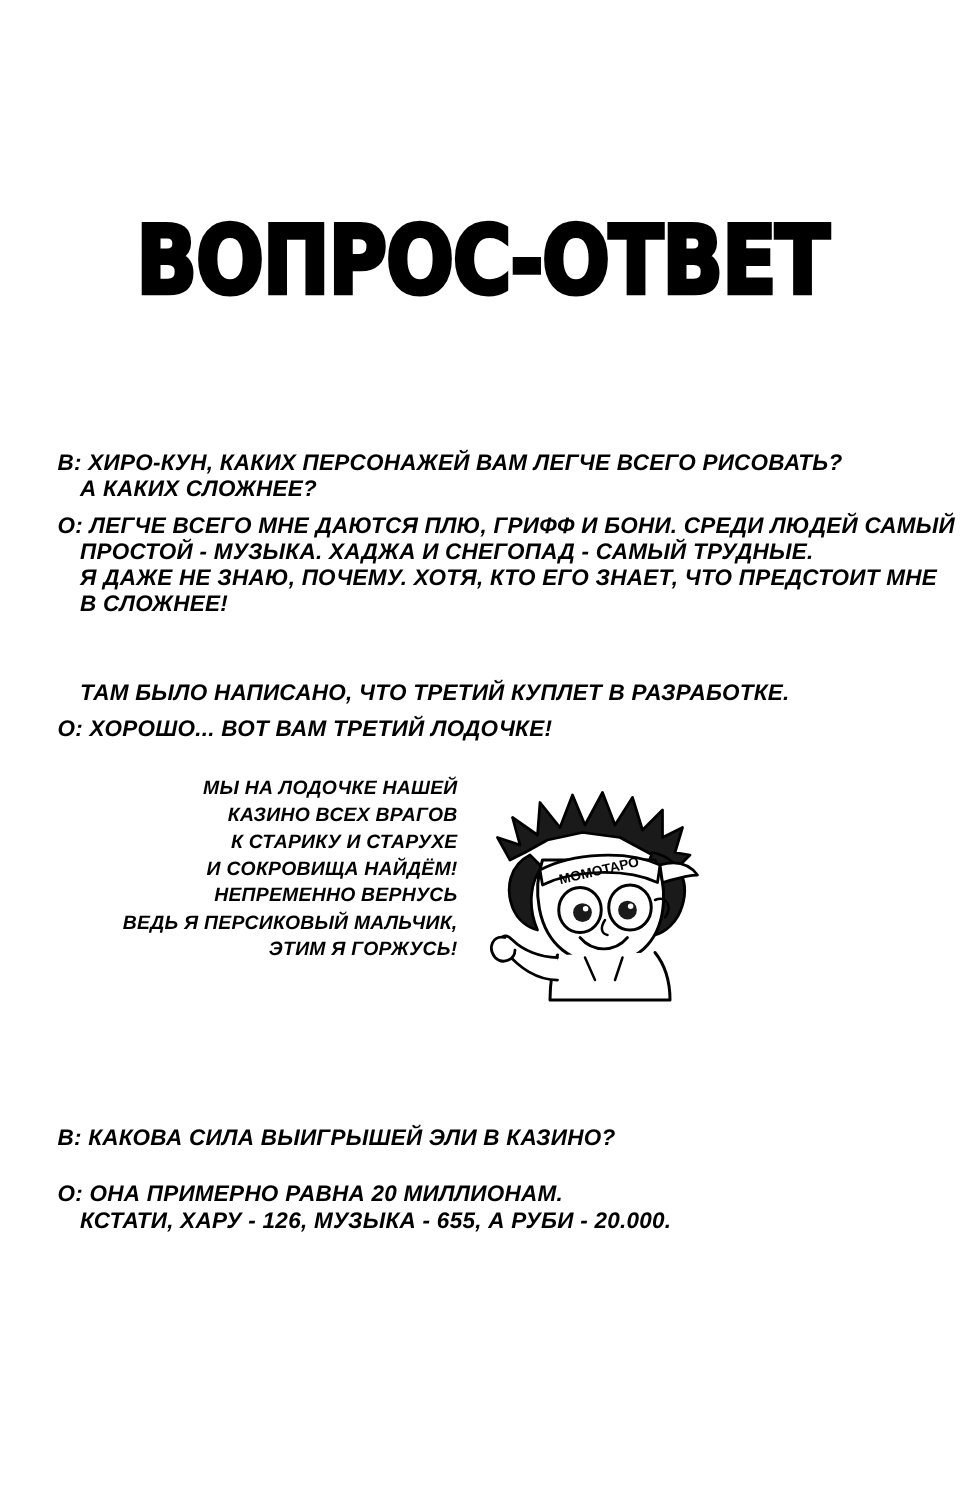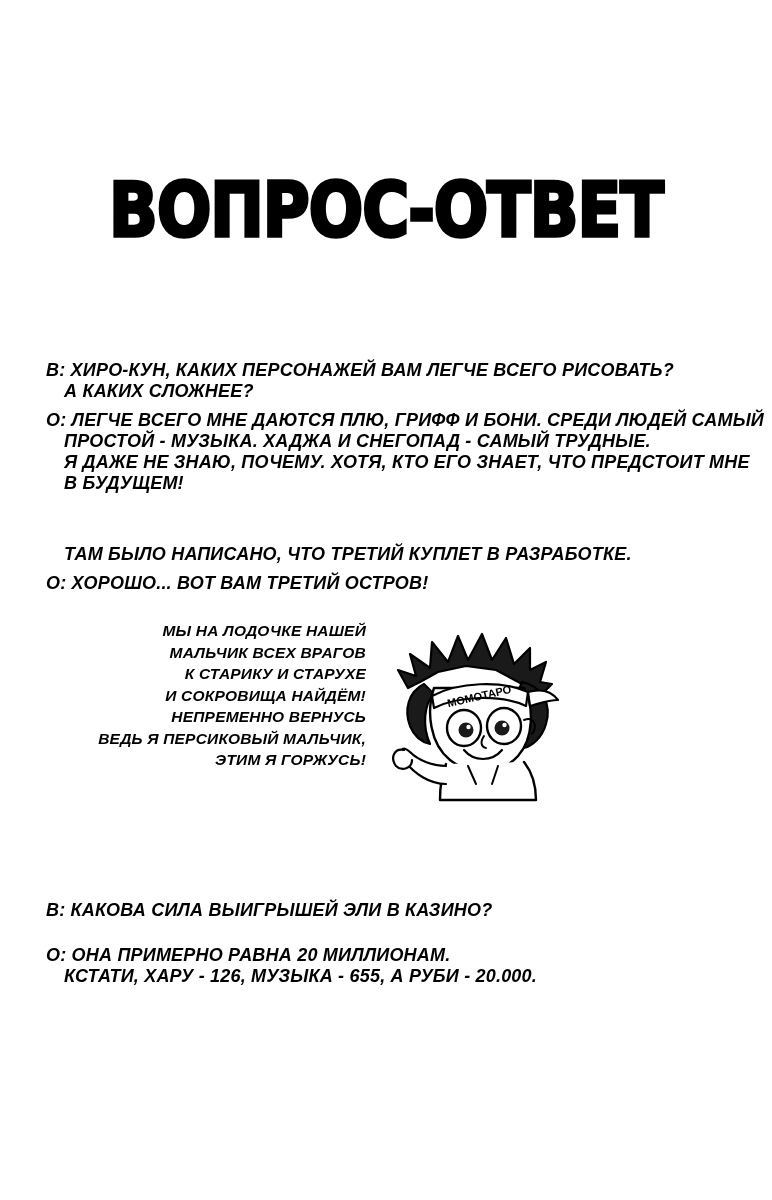--- a/index.html
+++ b/index.html
@@ -106,35 +106,35 @@
 
   <div class="qa-wrap">
 
     <div class="qa-block">
       <div class="qa-line">В: ХИРО-КУН, КАКИХ ПЕРСОНАЖЕЙ ВАМ ЛЕГЧЕ ВСЕГО РИСОВАТЬ?</div>
       <div class="qa-line indent">А КАКИХ СЛОЖНЕЕ?</div>
       <div class="gap-small"></div>
       <div class="qa-line">О: ЛЕГЧЕ ВСЕГО МНЕ ДАЮТСЯ ПЛЮ, ГРИФФ И БОНИ. СРЕДИ ЛЮДЕЙ САМЫЙ</div>
       <div class="qa-line indent">ПРОСТОЙ - МУЗЫКА. ХАДЖА И СНЕГОПАД - САМЫЙ ТРУДНЫЕ.</div>
       <div class="qa-line indent">Я ДАЖЕ НЕ ЗНАЮ, ПОЧЕМУ. ХОТЯ, КТО ЕГО ЗНАЕТ, ЧТО ПРЕДСТОИТ МНЕ</div>
-      <div class="qa-line indent">В БУДУЩЕМ!</div>
+      <div class="qa-line indent">В СЛОЖНЕЕ!</div>
     </div>
 
     <div class="gap-large"></div>
 
     <div class="qa-block">
       <div class="qa-line indent">ТАМ БЫЛО НАПИСАНО, ЧТО ТРЕТИЙ КУПЛЕТ В РАЗРАБОТКЕ.</div>
       <div class="gap-small"></div>
-      <div class="qa-line">О: ХОРОШО... ВОТ ВАМ ТРЕТИЙ ОСТРОВ!</div>
+      <div class="qa-line">О: ХОРОШО... ВОТ ВАМ ТРЕТИЙ ЛОДОЧКЕ!</div>
     </div>
 
     <div class="verse-row">
       <div class="verse">
         <div class="qa-line">МЫ НА ЛОДОЧКЕ НАШЕЙ</div>
-        <div class="qa-line">МАЛЬЧИК ВСЕХ ВРАГОВ</div>
+        <div class="qa-line">КАЗИНО ВСЕХ ВРАГОВ</div>
         <div class="qa-line">К СТАРИКУ И СТАРУХЕ</div>
         <div class="qa-line">И СОКРОВИЩА НАЙДЁМ!</div>
         <div class="qa-line">НЕПРЕМЕННО ВЕРНУСЬ</div>
         <div class="qa-line">ВЕДЬ Я ПЕРСИКОВЫЙ МАЛЬЧИК,</div>
         <div class="qa-line">ЭТИМ Я ГОРЖУСЬ!</div>
       </div>
 
       <div class="illus">
         <svg width="260" height="210" viewBox="0 0 260 210" xmlns="http://www.w3.org/2000/svg">
           <g fill="none" stroke="#000" stroke-width="2.2" stroke-linejoin="round" stroke-linecap="round">

